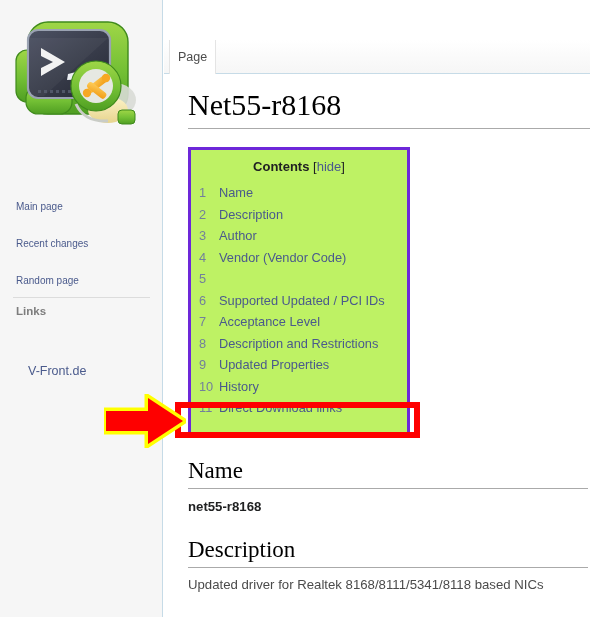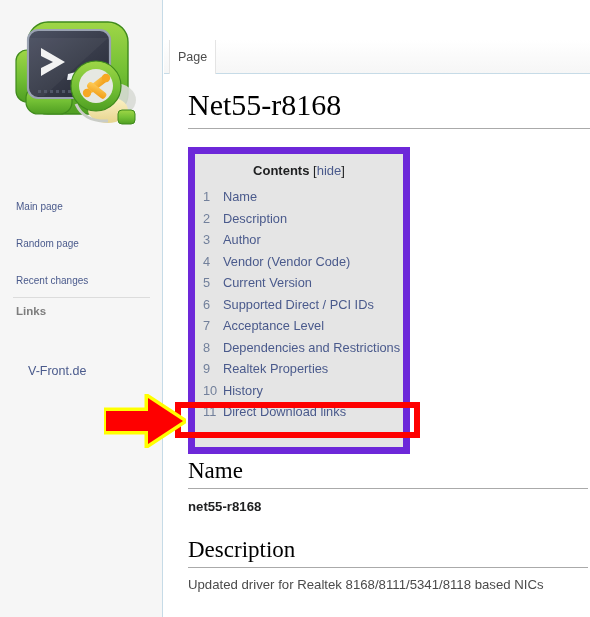--- a/index.html
+++ b/index.html
@@ -146,24 +146,24 @@
     height: 1px;
     background: #aaaaaa;
   }
 
   
   #toc {
     position: absolute;
     left: 24px;
     top: 147px;
     width: 222px;
-    background: #e5e5e5;
-    border: 7px solid #6d28d9;
+    background: #bef264;
+    border: 3px solid #6d28d9;
     box-sizing: border-box;
-    padding: 8px 0 24px 0;
+    padding: 8px 0 16px 0;
   }
   #toc-title {
     text-align: center;
     font-size: 13px;
     color: #202122;
     padding: 1px 0 7px 0;
     line-height: 16px;
   }
   #toc-title b { font-weight: bold; }
   #toc-hide {
@@ -316,22 +316,22 @@
         </g>
 
         <rect x="110" y="102" width="17" height="14" rx="4" ry="4" fill="url(#grnA)" stroke="#3f8a1c" stroke-width="1"></rect>
 
         <path d="M68 96 Q76 114 100 113" fill="none" stroke="#c9ccc6" stroke-width="3"></path>
       </svg>
     </div>
 
     <div id="nav-links">
       <a class="nav-item" href="#">Main page</a>
+      <a class="nav-item" href="#">Recent changes</a>
       <a class="nav-item" href="#">Random page</a>
-      <a class="nav-item" href="#">Recent changes</a>
 
       <div id="nav-divider"></div>
 
       <div class="portlet-heading">Links</div>
       <a class="sub-link" href="#">V-Front.de</a>
     </div>
   </div>
 
   <div id="content">
 
@@ -360,37 +360,36 @@
       <div class="toc-row">
         <span class="toc-num">3</span>
         <a class="toc-label" href="#">Author</a>
       </div>
       <div class="toc-row">
         <span class="toc-num">4</span>
         <a class="toc-label" href="#">Vendor (Vendor Code)</a>
       </div>
       <div class="toc-row">
         <span class="toc-num">5</span>
-        <a class="toc-label" href="#">Current Version</a>
       </div>
       <div class="toc-row">
         <span class="toc-num">6</span>
-        <a class="toc-label" href="#">Supported Direct / PCI IDs</a>
+        <a class="toc-label" href="#">Supported Updated / PCI IDs</a>
       </div>
       <div class="toc-row">
         <span class="toc-num">7</span>
         <a class="toc-label" href="#">Acceptance Level</a>
       </div>
       <div class="toc-row">
         <span class="toc-num">8</span>
-        <a class="toc-label" href="#">Dependencies and Restrictions</a>
+        <a class="toc-label" href="#">Description and Restrictions</a>
       </div>
       <div class="toc-row">
         <span class="toc-num">9</span>
-        <a class="toc-label" href="#">Realtek Properties</a>
+        <a class="toc-label" href="#">Updated Properties</a>
       </div>
       <div class="toc-row">
         <span class="toc-num">10</span>
         <a class="toc-label" href="#">History</a>
       </div>
       <div class="toc-row">
         <span class="toc-num">11</span>
         <a class="toc-label" href="#">Direct Download links</a>
       </div>
     </div>

